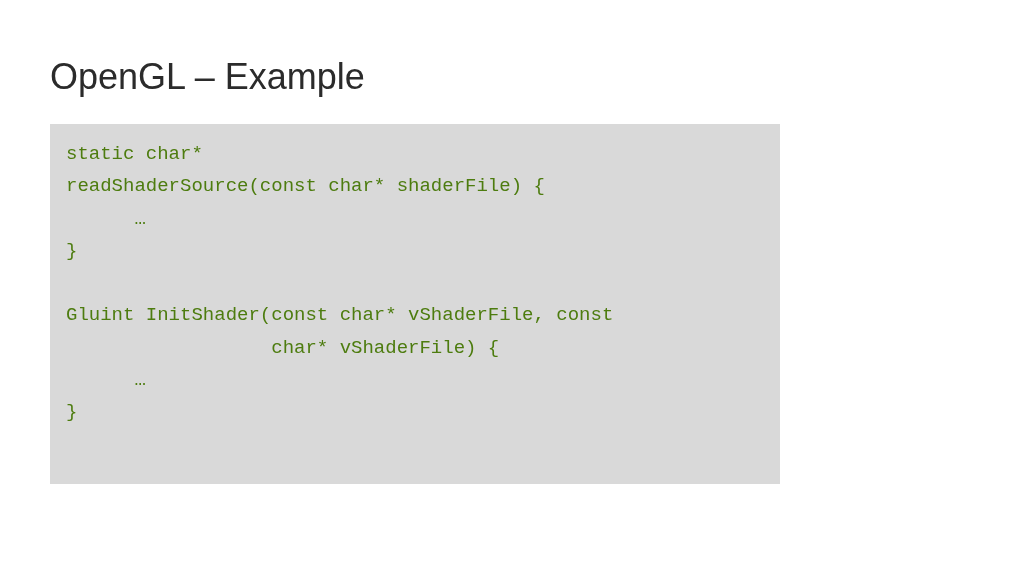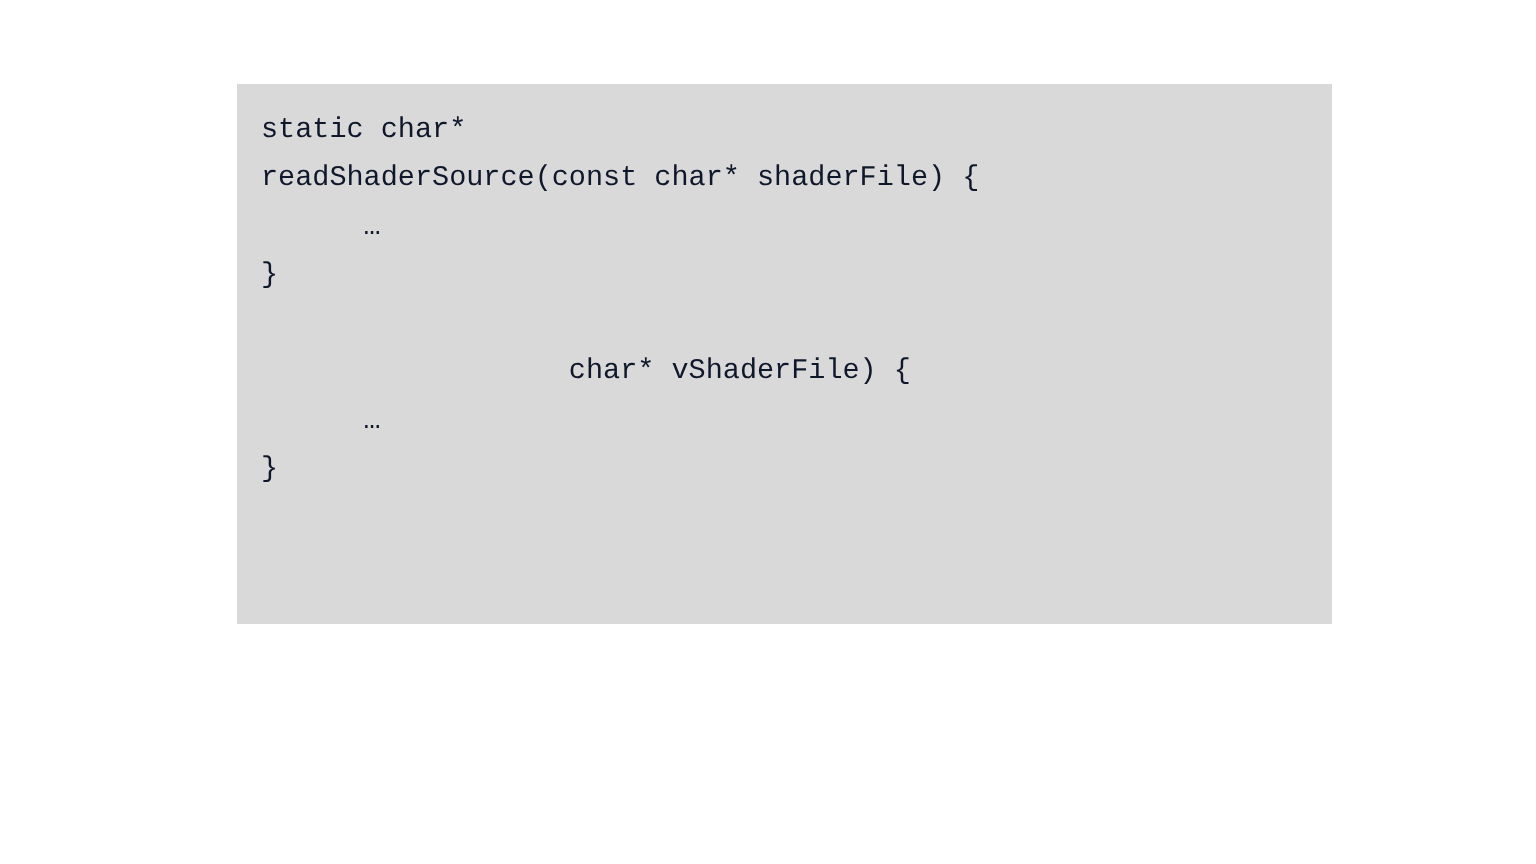--- a/index.html
+++ b/index.html
@@ -21,41 +21,42 @@
       padding: 56px 50px 40px 50px;
     }
     .title {
       font-size: 36px;
       font-weight: 300;
       color: #2b2b2b;
       letter-spacing: 0px;
       margin-bottom: 26px;
     }
     .code-block {
-      margin-left: 108px;
       width: 730px;
       height: 360px;
       background: #d9d9d9;
       padding: 14px 16px;
       font-family: "Courier New", Courier, monospace;
       font-size: 19px;
       line-height: 1.7;
-      color: #0f172a;
+      color: #4d7c0f;
     }
     .code-block .line {
       white-space: pre;
     }
   </style>
 </head>
 <body>
 
 <div class="slide">
+  <h1 class="title">OpenGL – Example</h1>
   <div class="code-block">
     <div class="line">static char*</div>
     <div class="line">readShaderSource(const char* shaderFile) {</div>
     <div class="line">      …</div>
     <div class="line">}</div>
     <div class="line">&nbsp;</div>
+    <div class="line">Gluint InitShader(const char* vShaderFile, const</div>
     <div class="line">                  char* vShaderFile) {</div>
     <div class="line">      …</div>
     <div class="line">}</div>
   </div>
 </div>
 
 </body></html>

